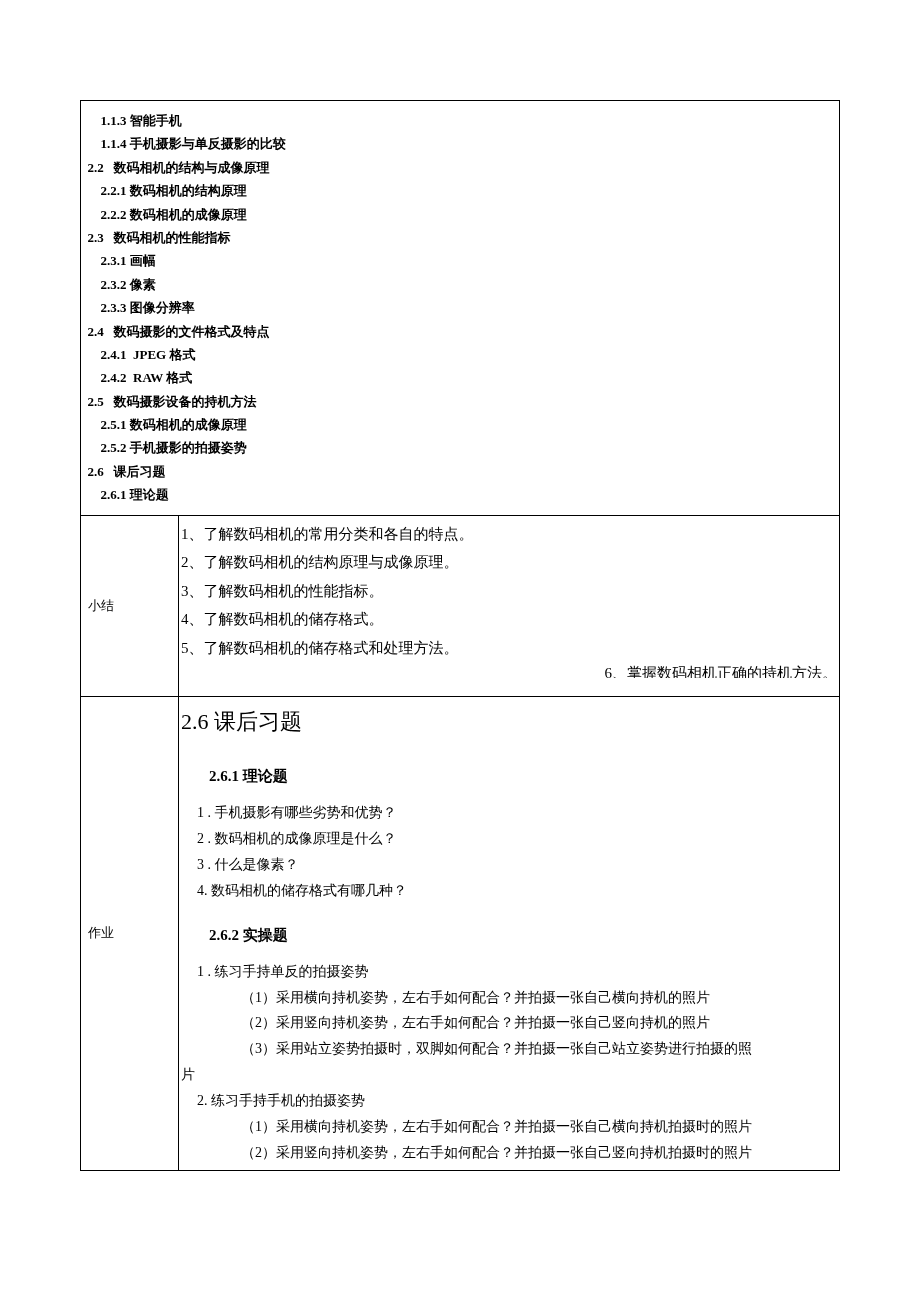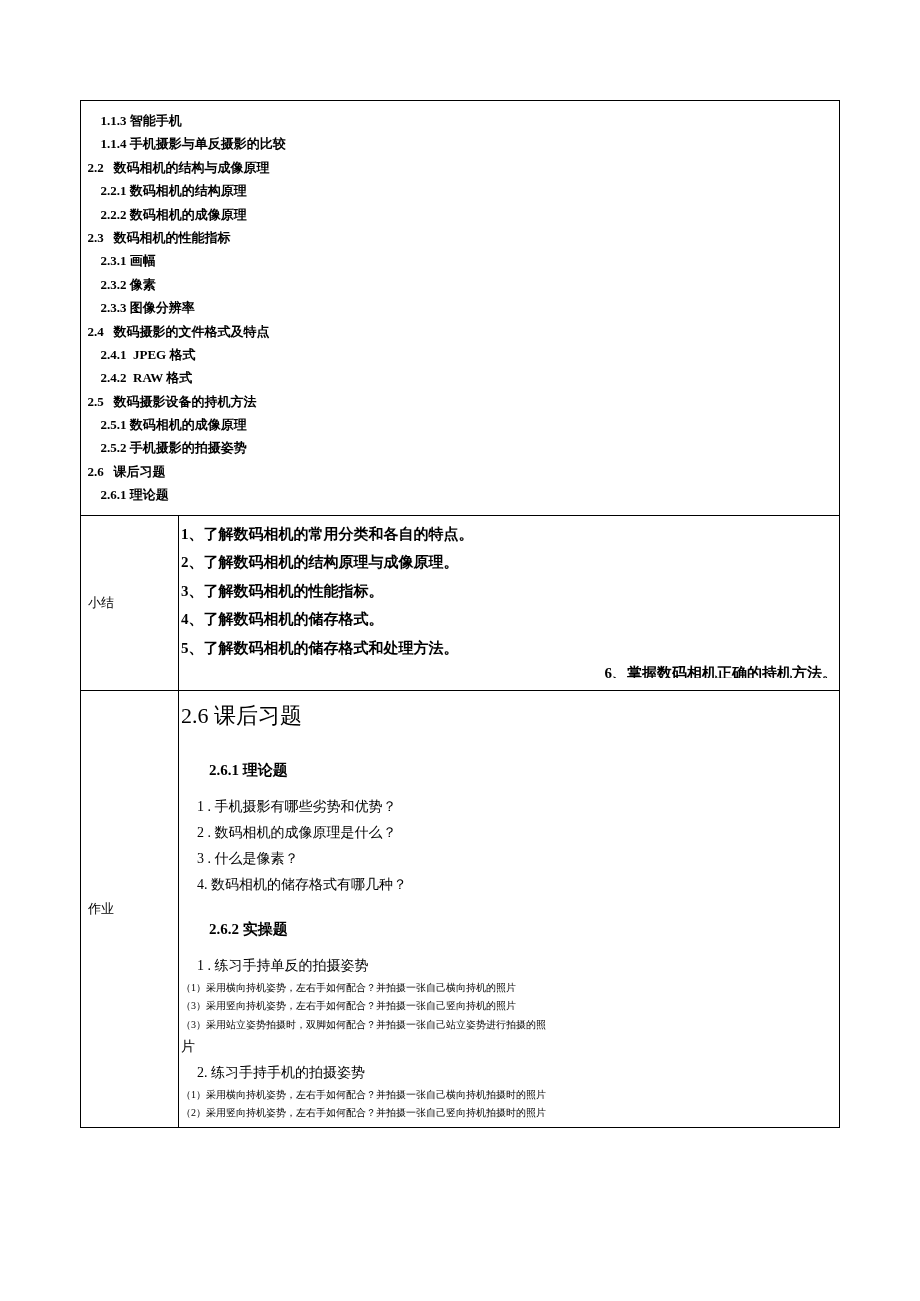--- a/index.html
+++ b/index.html
@@ -66,22 +66,23 @@
     font-size: 15px;
     font-weight: bold;
     margin: 14px 0 14px 28px;
   }
   .hw-item {
     font-size: 14px;
     line-height: 1.85;
     margin-left: 16px;
   }
   .hw-subitem {
-    font-size: 10px;
+    font-size: 14px;
     line-height: 1.85;
+    margin-left: 60px;
   }
   .hw-wrapline {
     font-size: 14px;
     line-height: 1.85;
     margin-left: 0;
   }
   td {
     vertical-align: top;
   }
 </style>
@@ -107,21 +108,21 @@
       <div class="toc-line">  <span>2.5   数码摄影设备的持机方法</span></div>
       <div class="toc-line">      <span>2.5.1 数码相机的成像原理</span></div>
       <div class="toc-line">      <span>2.5.2 手机摄影的拍摄姿势</span></div>
       <div class="toc-line">  <span>2.6   课后习题</span></div>
       <div class="toc-line">      <span>2.6.1 理论题</span></div>
     </td>
   </tr>
 
   <tr class="row-section">
     <td class="label-cell">小结</td>
-    <td class="content-cell" style="padding-bottom:12px; height:144px;font-weight:bold;">
+    <td class="content-cell" style="padding-bottom:18px; height:144px;">
       <div class="summary-line">1、了解数码相机的常用分类和各自的特点。</div>
       <div class="summary-line">2、了解数码相机的结构原理与成像原理。</div>
       <div class="summary-line">3、了解数码相机的性能指标。</div>
       <div class="summary-line">4、了解数码相机的储存格式。</div>
       <div class="summary-line">5、了解数码相机的储存格式和处理方法。</div>
       <div class="summary-last">6、掌握数码相机正确的持机方法。</div>
     </td>
   </tr>
 
   <tr>
@@ -131,21 +132,21 @@
 
       <div class="hw-subtitle">2.6.1  理论题</div>
       <div class="hw-item">1 . 手机摄影有哪些劣势和优势？</div>
       <div class="hw-item">2 . 数码相机的成像原理是什么？</div>
       <div class="hw-item">3 . 什么是像素？</div>
       <div class="hw-item">4. 数码相机的储存格式有哪几种？</div>
 
       <div class="hw-subtitle" style="margin-top:22px;">2.6.2  实操题</div>
       <div class="hw-item">1 . 练习手持单反的拍摄姿势</div>
       <div class="hw-subitem">（1）采用横向持机姿势，左右手如何配合？并拍摄一张自己横向持机的照片</div>
-      <div class="hw-subitem">（3）采用竖向持机姿势，左右手如何配合？并拍摄一张自己竖向持机的照片</div>
+      <div class="hw-subitem">（2）采用竖向持机姿势，左右手如何配合？并拍摄一张自己竖向持机的照片</div>
       <div class="hw-subitem">（3）采用站立姿势拍摄时，双脚如何配合？并拍摄一张自己站立姿势进行拍摄的照</div>
       <div class="hw-wrapline">片</div>
       <div class="hw-item">2. 练习手持手机的拍摄姿势</div>
       <div class="hw-subitem">（1）采用横向持机姿势，左右手如何配合？并拍摄一张自己横向持机拍摄时的照片</div>
       <div class="hw-subitem">（2）采用竖向持机姿势，左右手如何配合？并拍摄一张自己竖向持机拍摄时的照片</div>
     </td>
   </tr>
 </tbody>
   </table>
 

